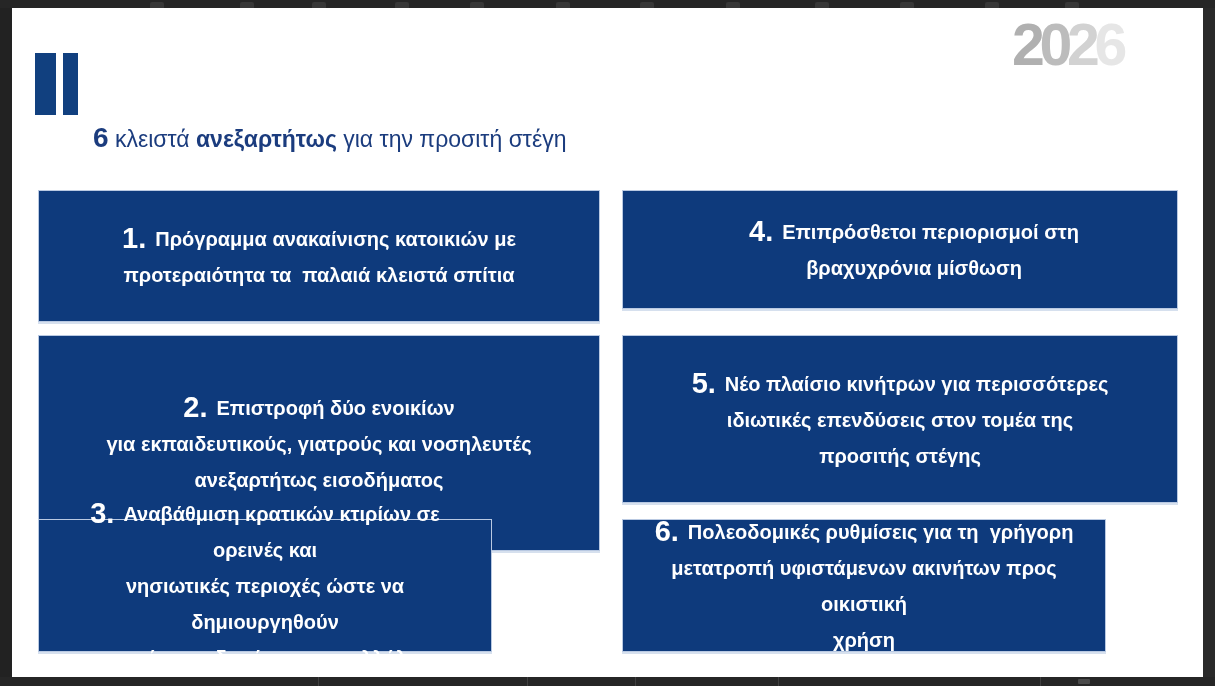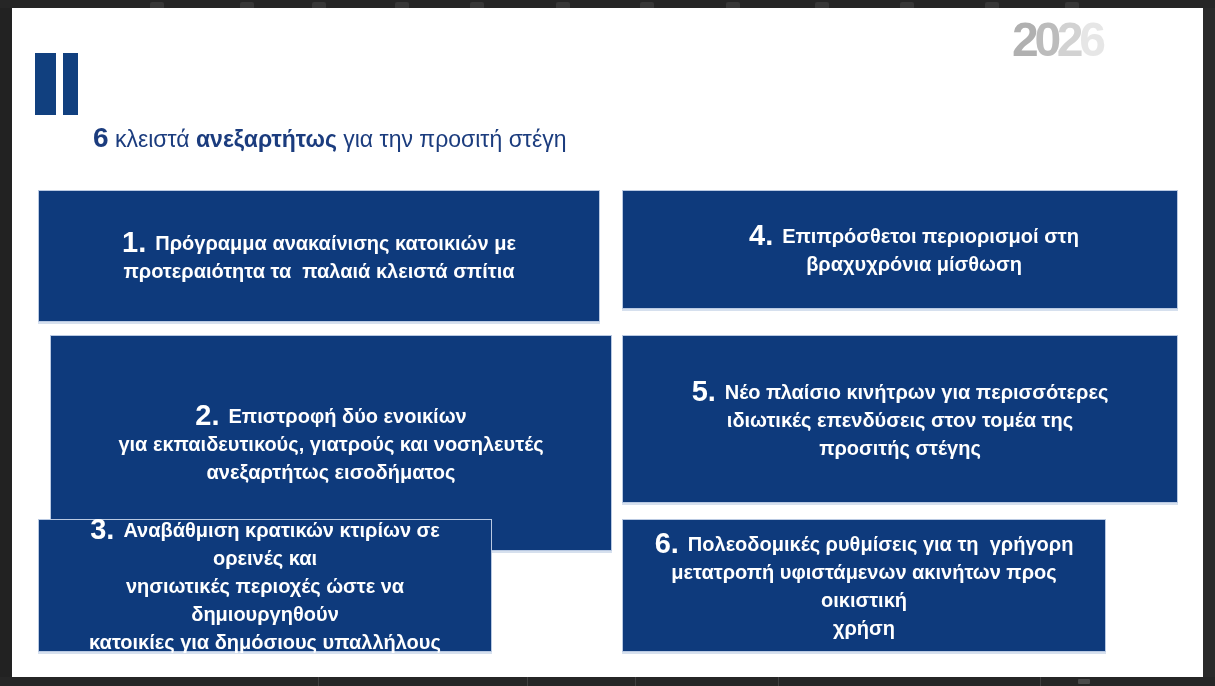--- a/index.html
+++ b/index.html
@@ -28,45 +28,45 @@
   .subtitle {
     position:absolute; left:93px; top:122px;
     font-size:23px; color:#1b3c7e;
   }
   .subtitle .big-num { font-size:28px; font-weight:bold; }
   .subtitle .bold { font-weight:bold; }
 
   
   .logo {
     position:absolute; left:1012px; top:16px;
-    font-size:48px; font-weight:bold; line-height:1;
+    font-size:59px; font-weight:bold; line-height:1;
     letter-spacing:-0.09em; white-space:nowrap;
   }
   .logo .d1 { color:#b0b0b0; }
   .logo .d2 { color:#bcbcbc; }
   .logo .d3 { color:#d2d2d2; }
   .logo .d4 { color:#e6e6e6; }
 
   
   .card {
     position:absolute; background:#0e3a7c;
     border:1px solid #b9c9e2;
     box-shadow:0 2px 0 rgba(180,198,224,0.55);
     display:flex; align-items:center; justify-content:center;
     box-sizing:border-box; padding:8px 20px;
   }
   .card1 { left:38px;  top:190px; width:562px; height:132px; }
-  .card2 { left:38px;  top:335px; width:562px; height:216px;margin-left:12px; }
+  .card2 { left:38px;  top:335px; width:562px; height:216px; }
   .card3 { left:38px;  top:519px; width:454px; height:133px; }
   .card4 { left:622px; top:190px; width:556px; height:119px;padding-left:48px; }
   .card5 { left:622px; top:335px; width:556px; height:168px; }
   .card6 { left:622px; top:519px; width:484px; height:133px; }
   .card-text {
     margin:0; color:#ffffff; text-align:center;
-    font-size:20px; font-weight:bold; line-height:28px;
+    font-size:20px; font-weight:bold; line-height:36px;
   }
   .card-num { font-size:29px; font-weight:bold; margin-right:9px; vertical-align:-2px; }
   .card-lines { white-space:pre-wrap; }
 </style>
 </head>
 <body>
 
 <div class="screen">
 
   <div class="edge-top">

